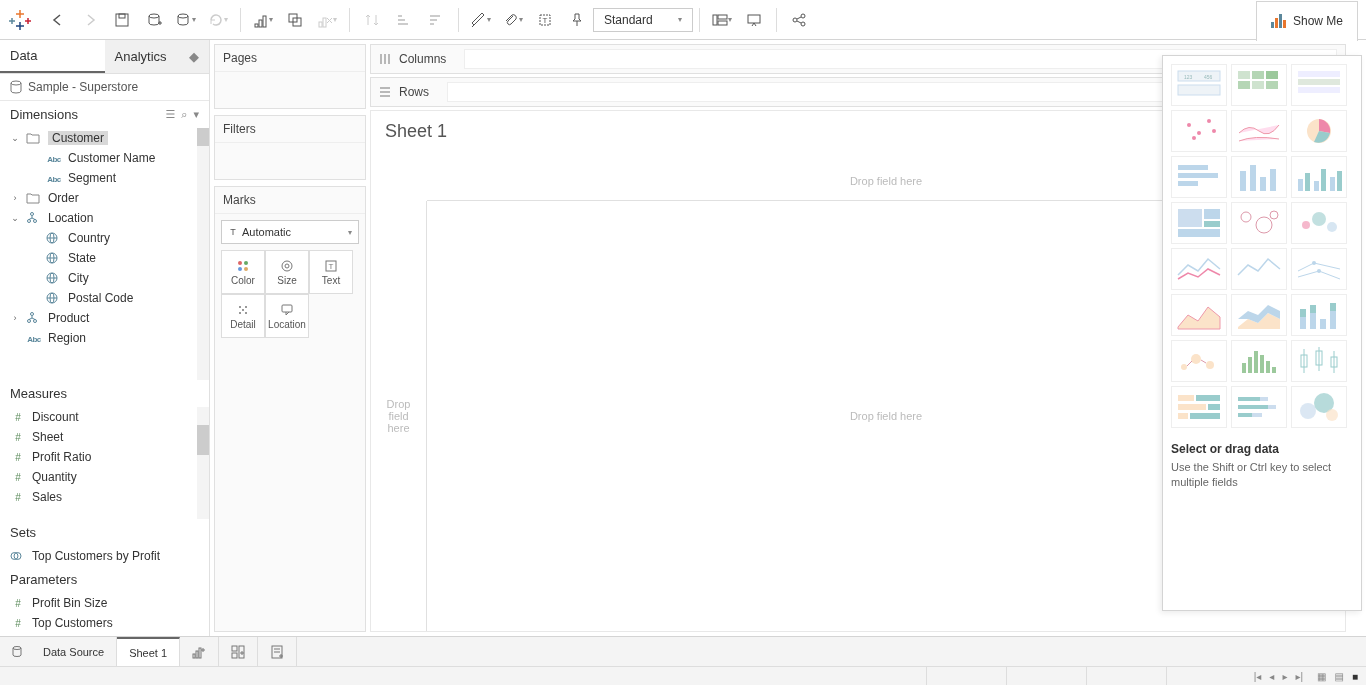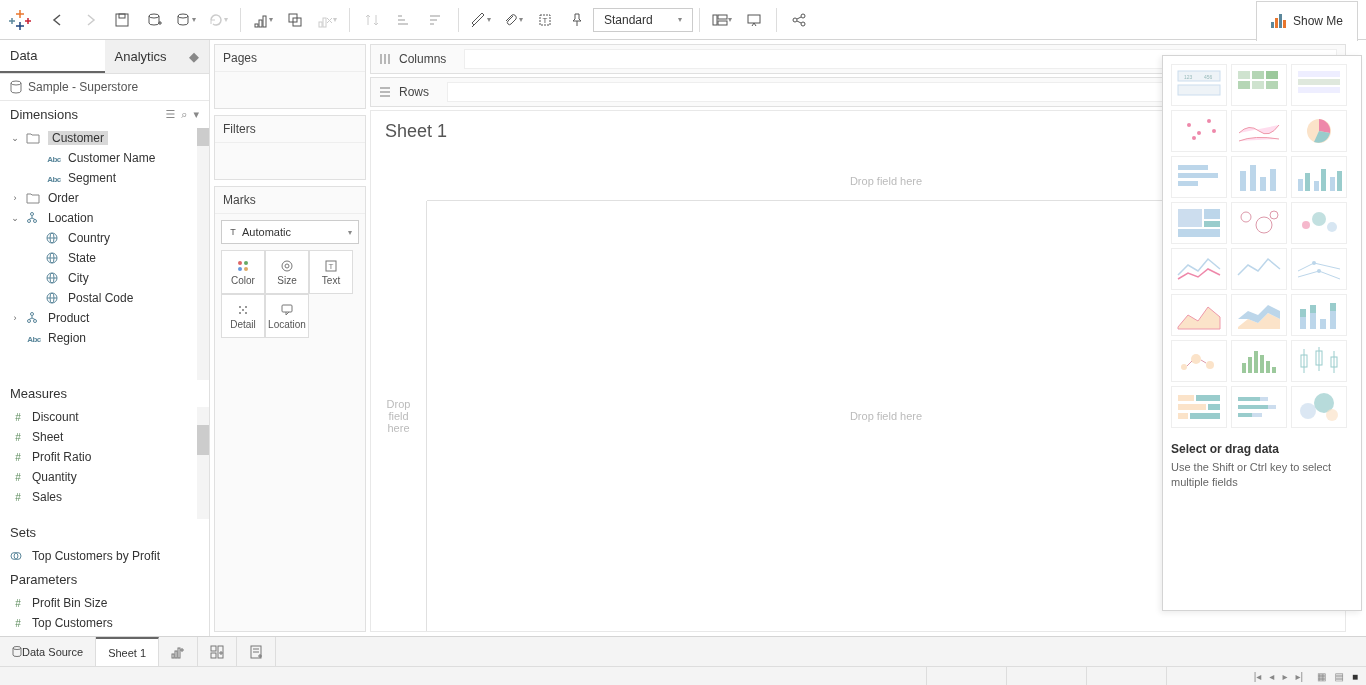--- a/index.html
+++ b/index.html
@@ -64,21 +64,21 @@
 
 .showme-panel { width: 200px; border: 1px solid #d4d4d4; box-shadow: -2px 2px 6px rgba(0,0,0,0.08); background: #fff; position: absolute; right: 4px; top: 55px; padding: 8px; height: 556px; }
 .sm-grid { display: flex; flex-wrap: wrap; gap: 4px; }
 .sm-cell { width: 56px; height: 42px; border: 1px solid #eee; display: flex; align-items: center; justify-content: center; cursor: pointer; position: relative; }
 .sm-help { margin-top: 14px; }
 .sm-help h4 { font-size: 12px; font-weight: bold; margin-bottom: 4px; }
 .sm-help p { font-size: 11px; color: #666; line-height: 1.4; }
 
 
 .bottom-bar { height: 30px; border-top: 1px solid #d4d4d4; background: #f4f4f4; display: flex; align-items: center; }
-.bottom-bar .btab { padding: 0 12px; height: 29px; display: flex; align-items: center; gap: 0; font-size: 11px; cursor: pointer; border-right: 1px solid #ddd; }
+.bottom-bar .btab { padding: 0 12px; height: 29px; display: flex; align-items: center; gap: 21px; font-size: 11px; cursor: pointer; border-right: 1px solid #ddd; }
 .bottom-bar .btab.active { background: #fff; border-top: 2px solid #666; }
 
 
 .status-bar { height: 19px; background: #f4f4f4; border-top: 1px solid #ddd; display: flex; }
 .status-bar .seg { border-left: 1px solid #ddd; width: 80px; }
 .status-bar .spacer { flex: 1; }
 .status-bar .nav-icons { display: flex; align-items: center; gap: 8px; padding: 0 8px; color: #888; font-size: 10px; }
 
 
 .fake-scroll { position: absolute; right: 0; top: 0; bottom: 0; width: 12px; background: #f4f4f4; }

